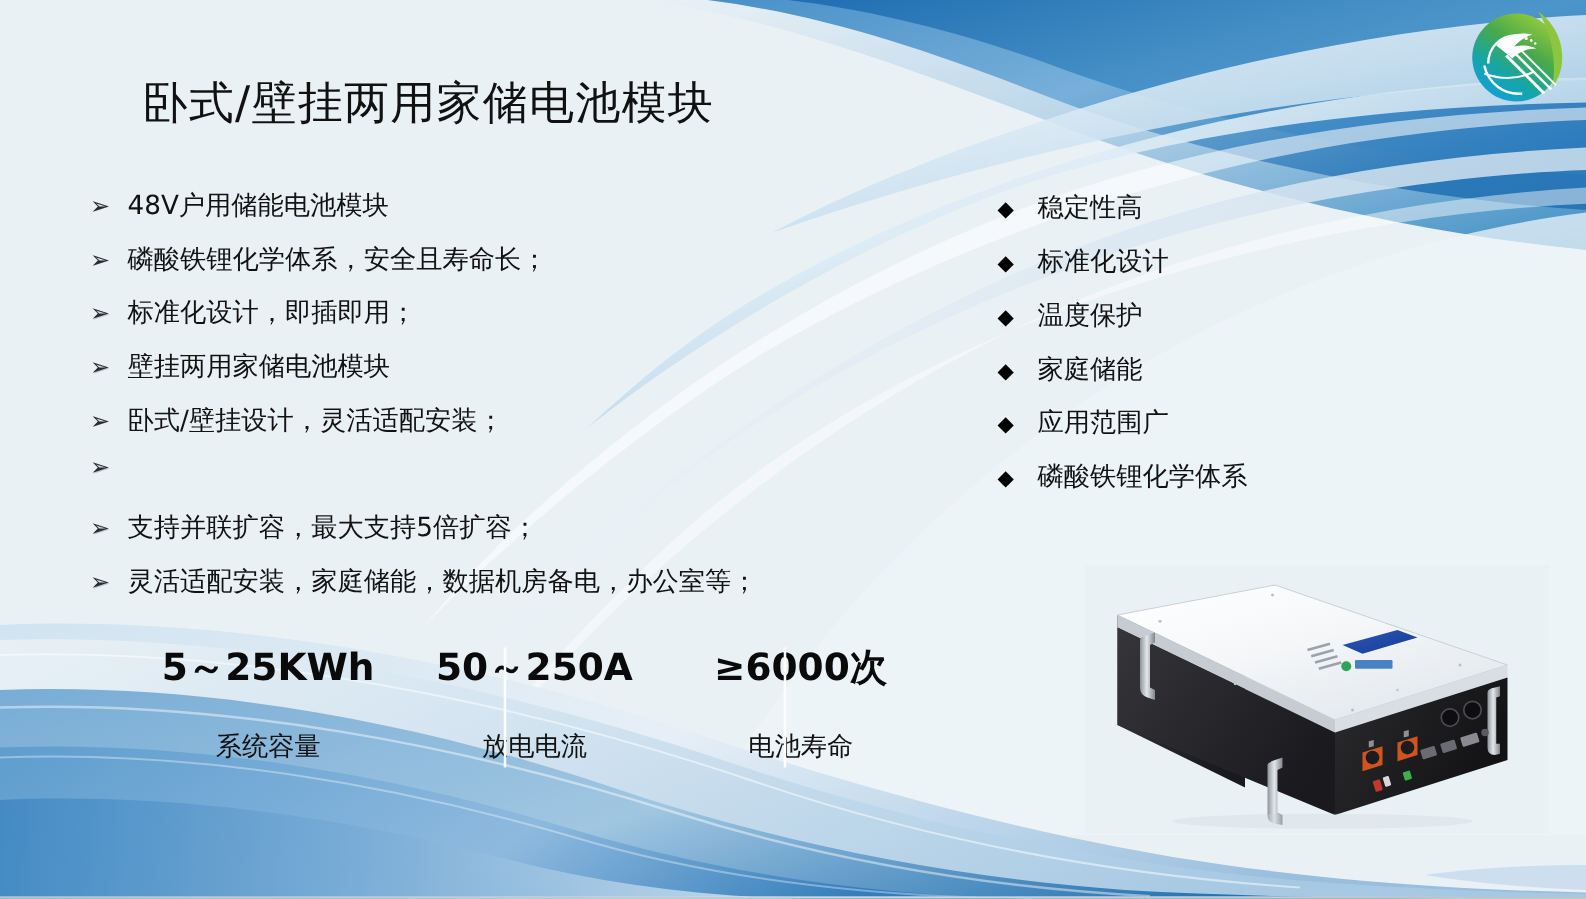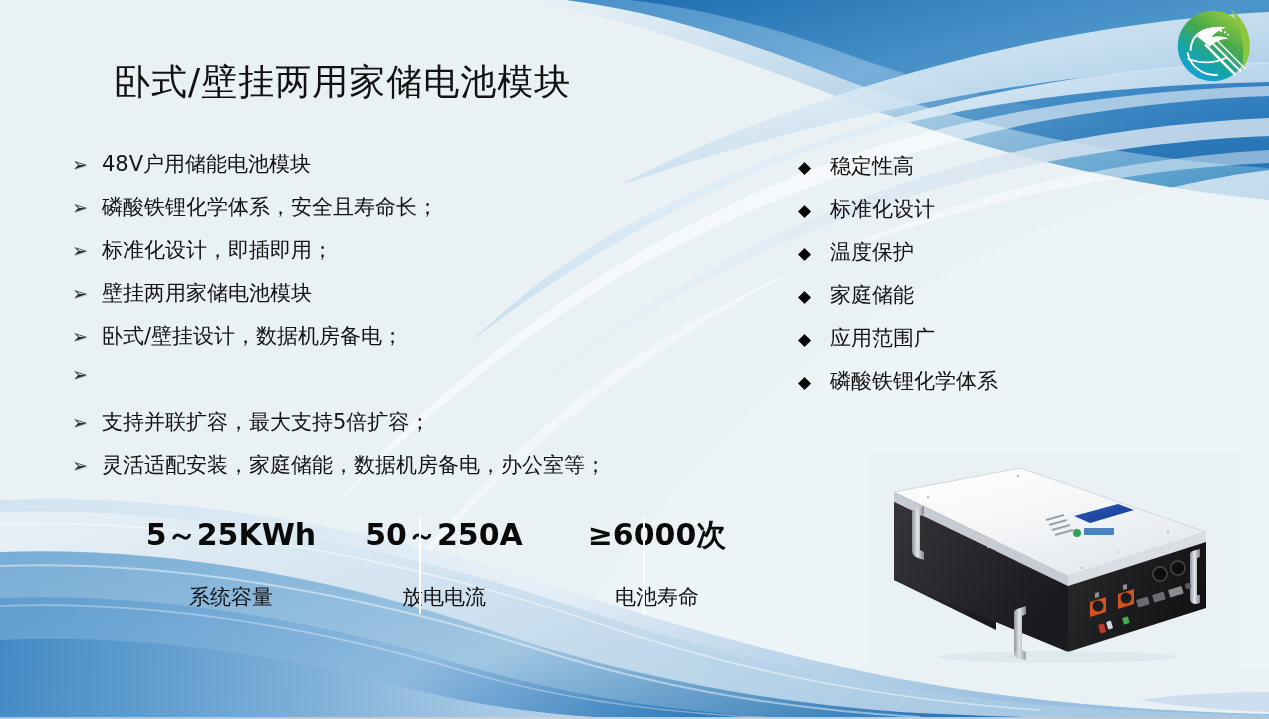--- a/index.html
+++ b/index.html
@@ -56,23 +56,23 @@
     font-size:17px; line-height:1; color:#000;
     font-family:"DejaVu Sans",sans-serif;
   }
   .rtext {
     font-size:21px; color:#121212; white-space:nowrap;
     font-family:Liberation Mono, monospace;
   }
 
   
   #stats {
-    position:absolute; left:124px; top:518px;
+    position:absolute; left:108px; top:518px;
     width:640px; height:104px;
-    display:flex; align-items:flex-start;justify-content:center;
+    display:flex; align-items:flex-start;
   }
   .stat { width:213px; text-align:center; position:relative; }
   .stat-value {
     font-size:30px; font-weight:bold; color:#0a0a0a;
     line-height:1.1; white-space:nowrap;
     font-family:"DejaVu Sans","Liberation Sans",sans-serif;
   }
   .stat-label {
     margin-top:32px;
     font-size:21px; color:#111; white-space:nowrap;
@@ -234,21 +234,21 @@
     <div class="lrow">
       <span class="lmark">➢</span>
       <span class="ltext">标准化设计，即插即用；</span>
     </div>
     <div class="lrow">
       <span class="lmark">➢</span>
       <span class="ltext">壁挂两用家储电池模块</span>
     </div>
     <div class="lrow">
       <span class="lmark">➢</span>
-      <span class="ltext">卧式/壁挂设计，数据机房备电；</span>
+      <span class="ltext">卧式/壁挂设计，灵活适配安装；</span>
     </div>
     <div class="lrow">
       <span class="lmark">➢</span>
     </div>
     <div class="lrow">
       <span class="lmark">➢</span>
       <span class="ltext">支持并联扩容，最大支持5倍扩容；</span>
     </div>
     <div class="lrow">
       <span class="lmark">➢</span>

